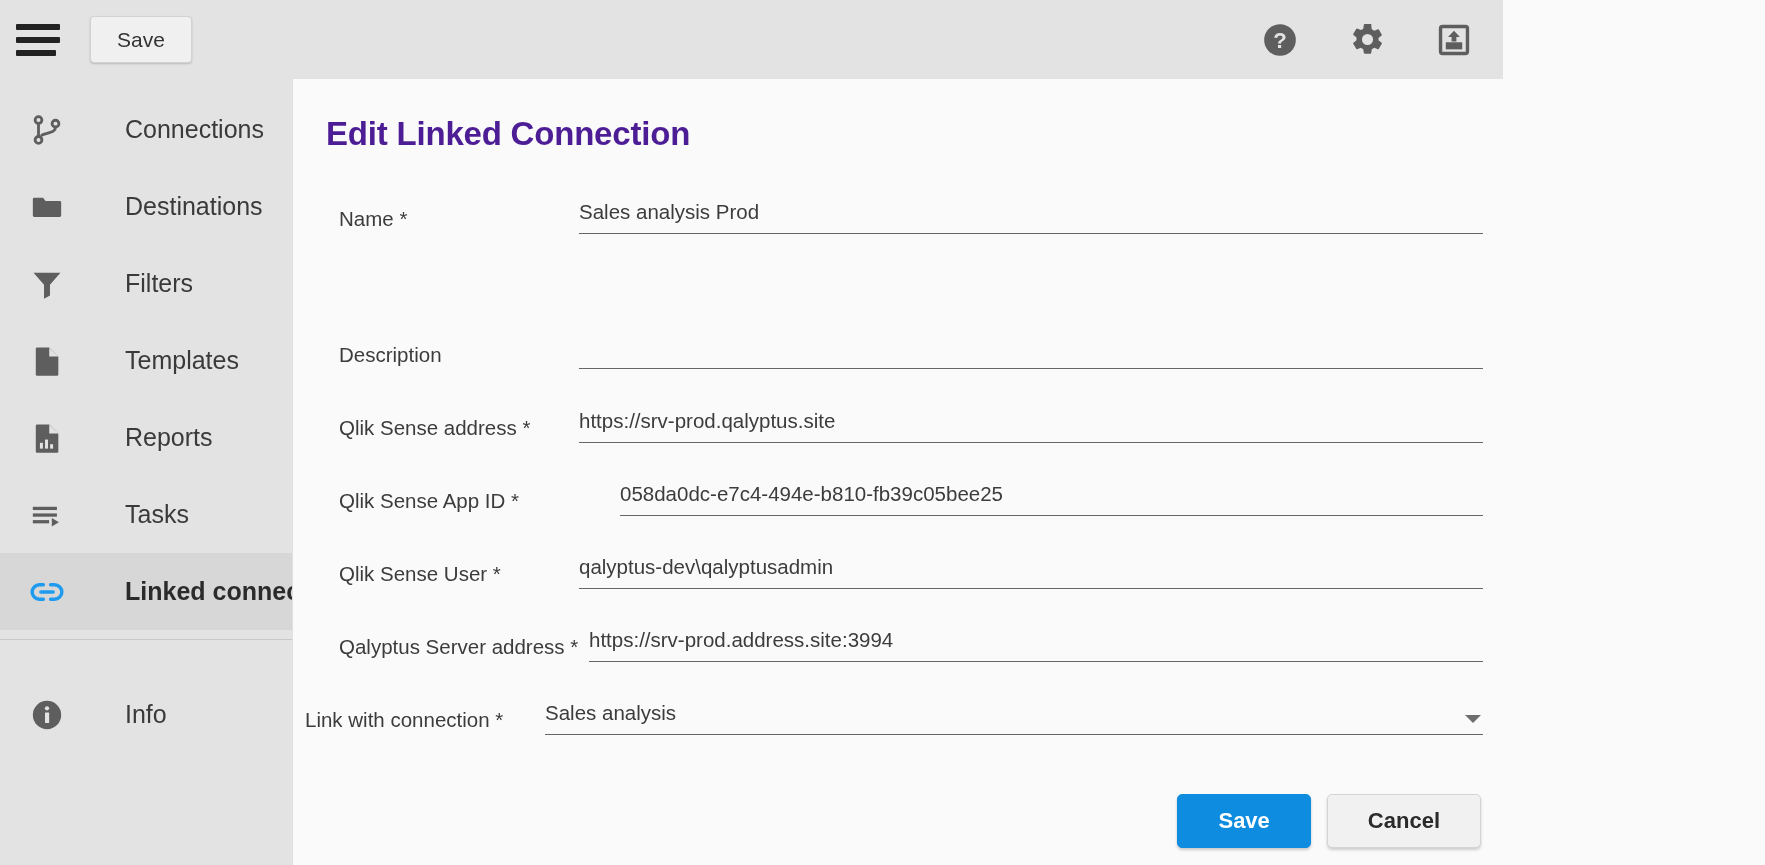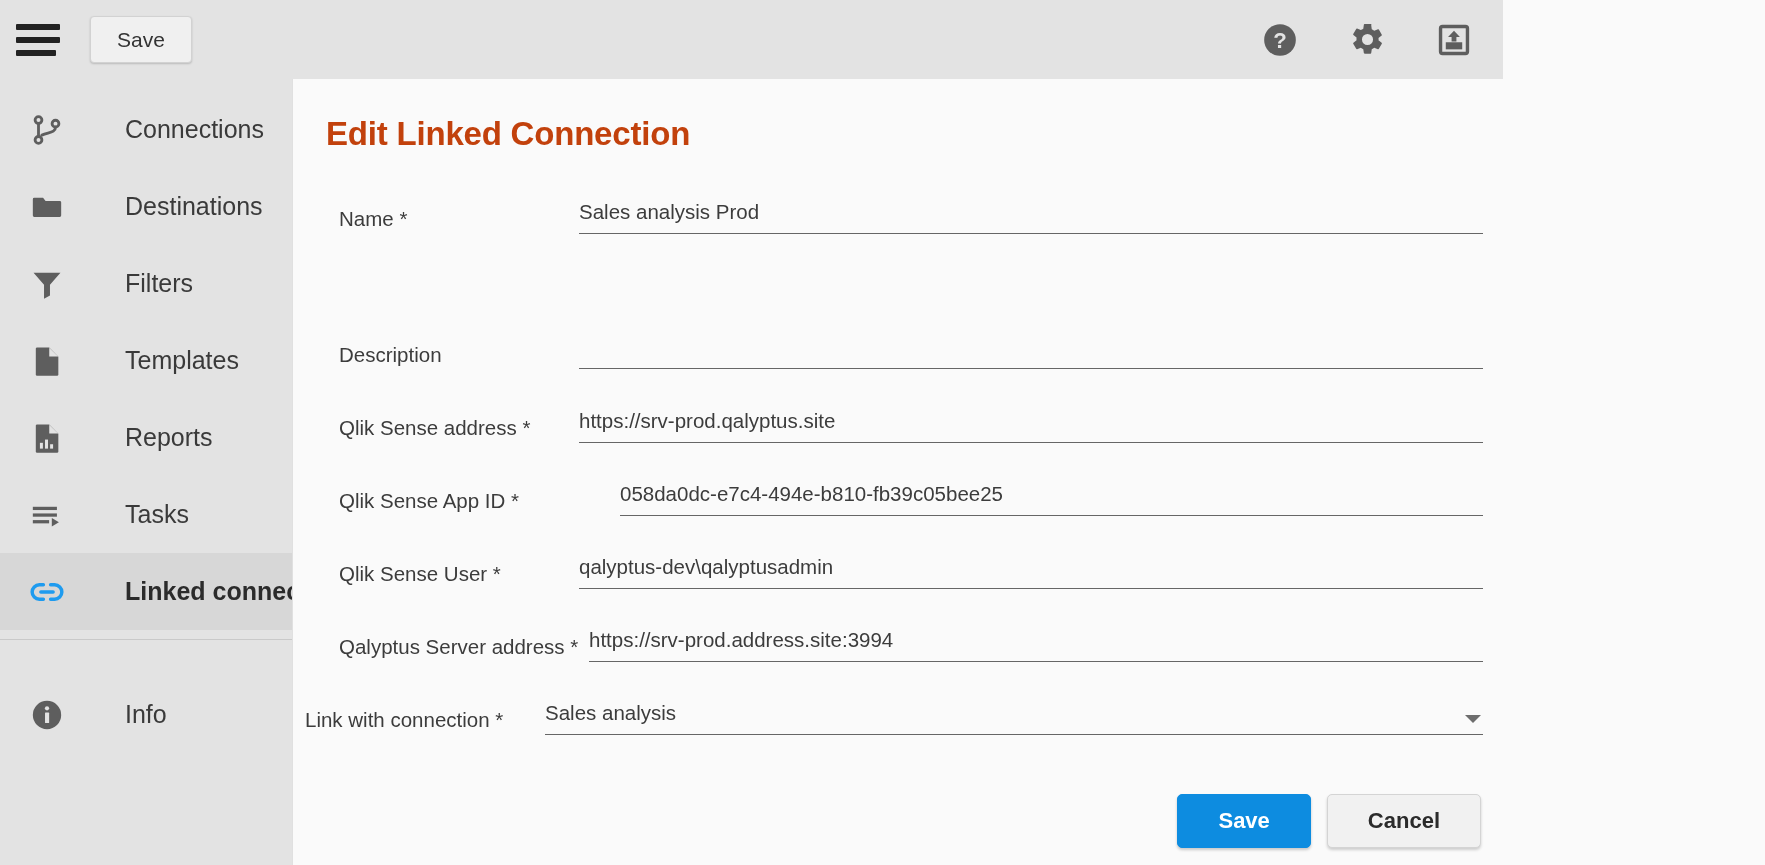--- a/index.html
+++ b/index.html
@@ -101,21 +101,21 @@
     flex: 1 1 auto;
     background: #fafafa;
     border-left: 1px solid #e0e0e0;
     padding: 36px 0 0 0;
     position: relative;
     overflow: hidden;
   }
   .page-title {
     font-size: 33px;
     font-weight: bold;
-    color: #c2410c;
+    color: #4c1d95;
     margin: 0 0 0 33px;
     letter-spacing: -0.2px;
   }
 
   .form { margin-top: 46px; }
   .frow {
     display: flex;
     align-items: flex-start;
     padding-left: 46px;
     padding-right: 20px;

